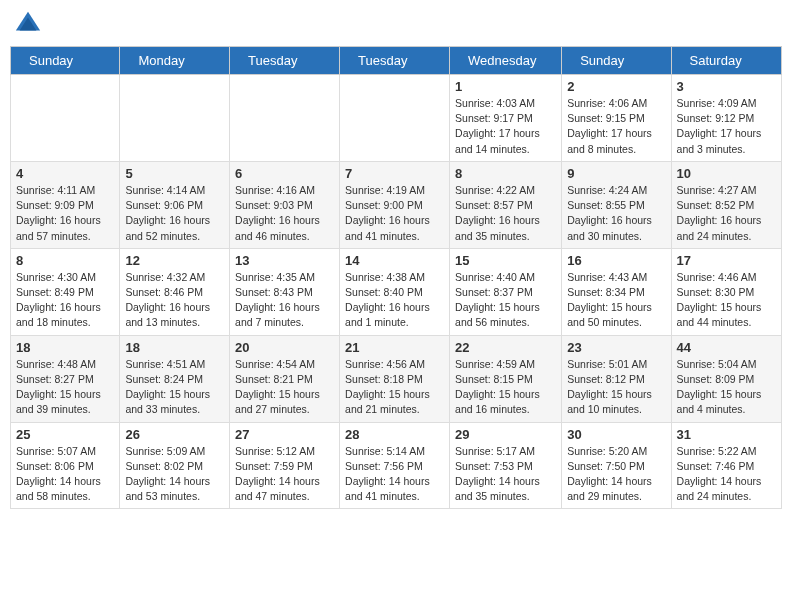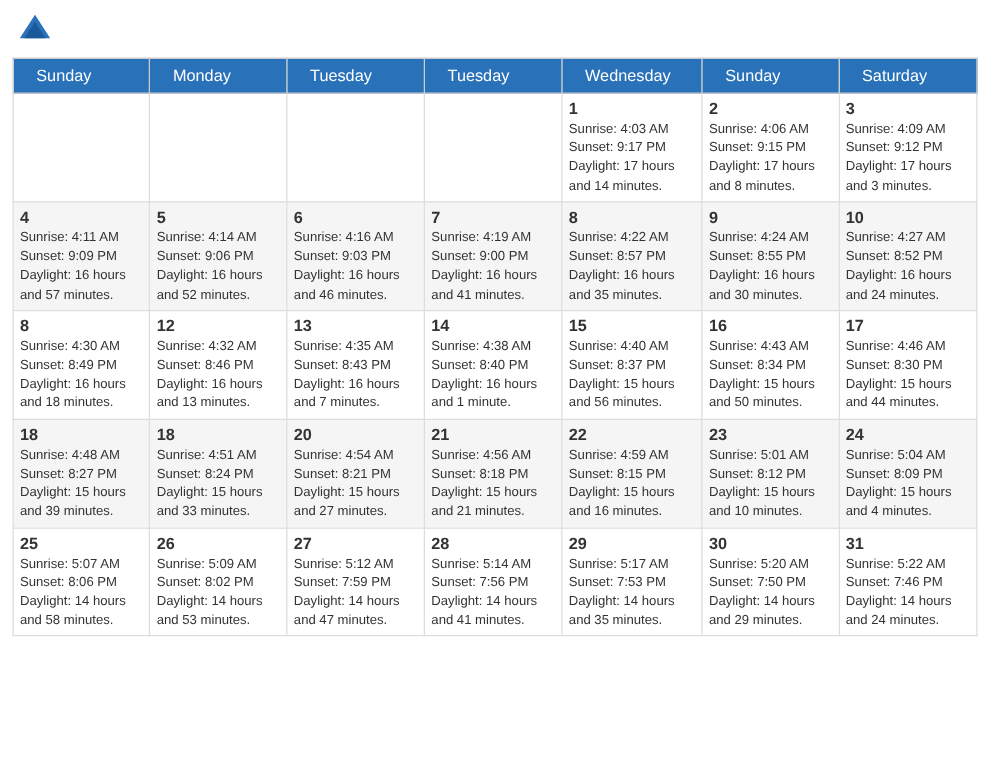--- a/index.html
+++ b/index.html
@@ -228,21 +228,21 @@
         </td>
         <td>
           <div class="day-number">22</div>
           <div class="day-info">Sunrise: 4:59 AM<br>Sunset: 8:15 PM<br>Daylight: 15 hours<br>and 16 minutes.</div>
         </td>
         <td>
           <div class="day-number">23</div>
           <div class="day-info">Sunrise: 5:01 AM<br>Sunset: 8:12 PM<br>Daylight: 15 hours<br>and 10 minutes.</div>
         </td>
         <td>
-          <div class="day-number">24</div>
+          <div class="day-number">44</div>
           <div class="day-info">Sunrise: 5:04 AM<br>Sunset: 8:09 PM<br>Daylight: 15 hours<br>and 4 minutes.</div>
         </td>
       </tr>
       <tr class="row-odd">
         <td>
           <div class="day-number">25</div>
           <div class="day-info">Sunrise: 5:07 AM<br>Sunset: 8:06 PM<br>Daylight: 14 hours<br>and 58 minutes.</div>
         </td>
         <td>
           <div class="day-number">26</div>

